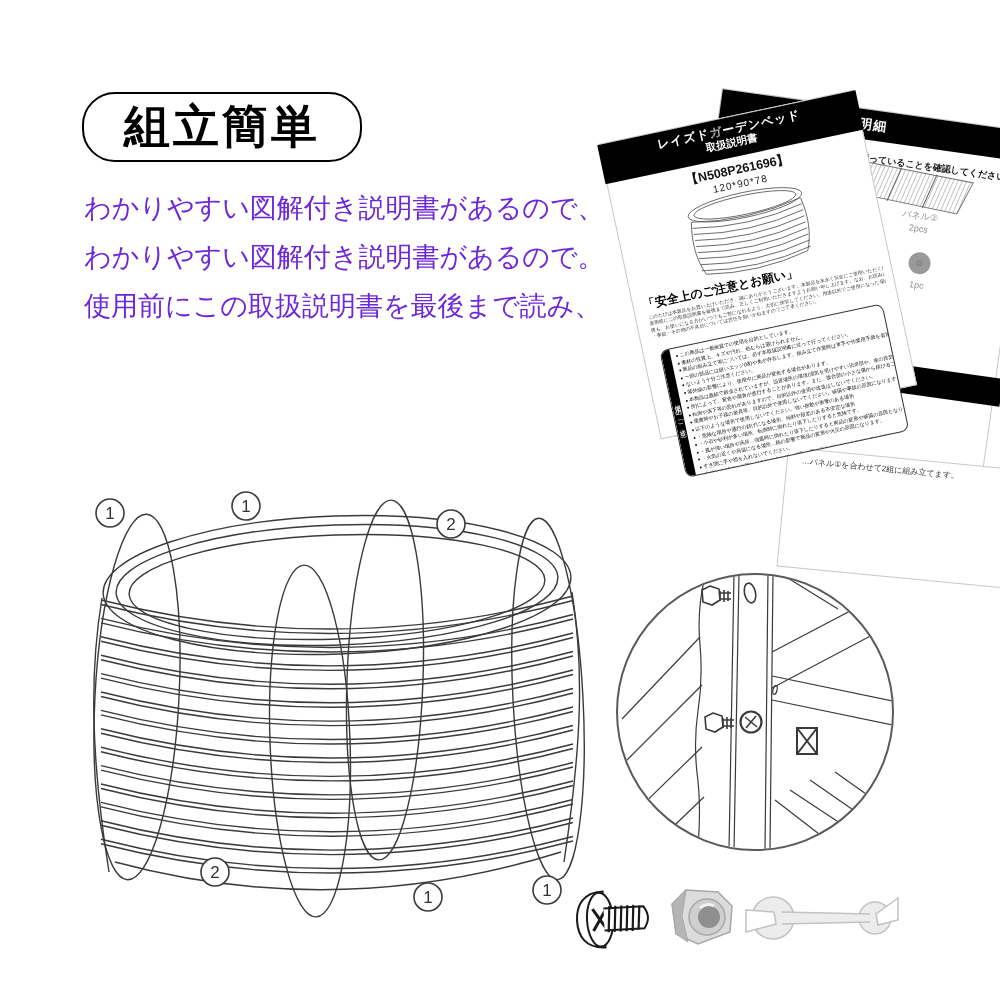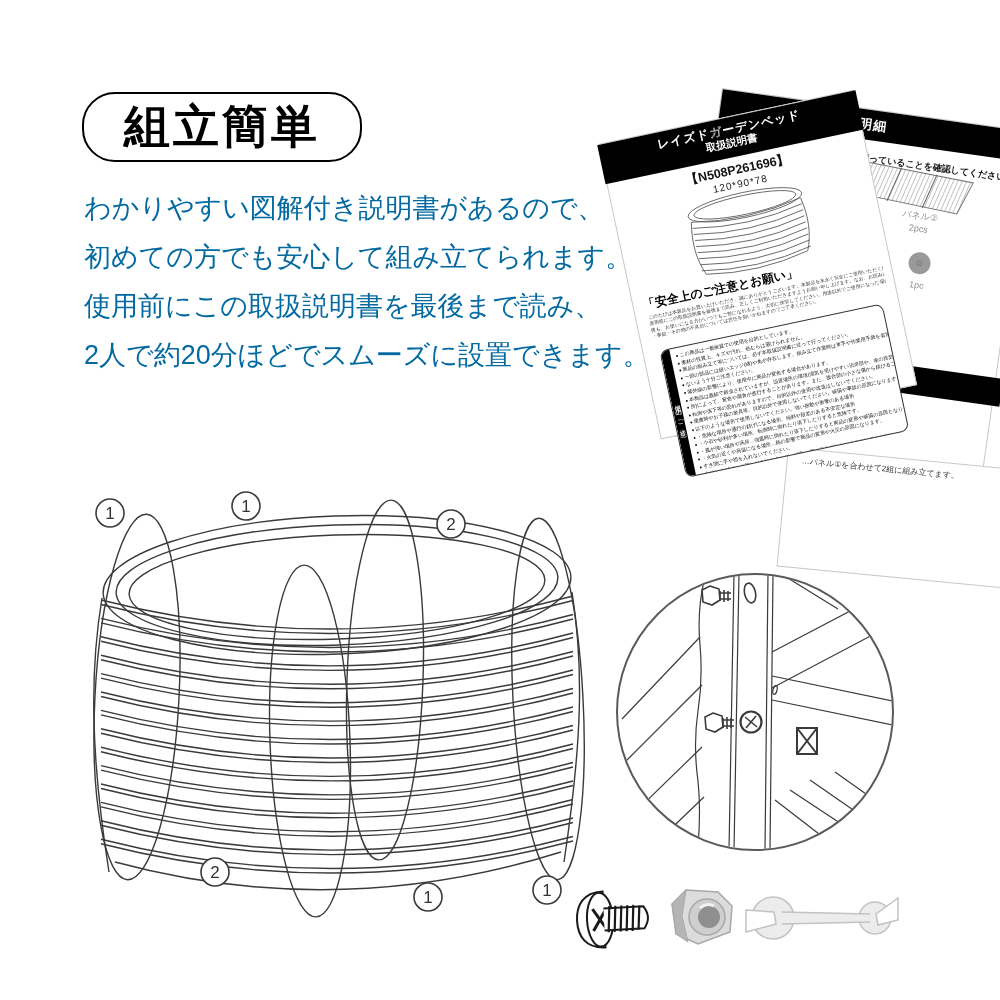--- a/index.html
+++ b/index.html
@@ -4,21 +4,21 @@
 <style>
   html,body{margin:0;padding:0;background:#fff;}
   #canvas{position:relative;width:1000px;height:1000px;overflow:hidden;background:#fff;
           font-family:"Liberation Sans","DejaVu Sans",sans-serif;color:#222;padding-left:36px;}
   
   .badge{position:absolute;left:82px;top:92px;width:276px;height:66px;border:2.5px solid #000;
          border-radius:33px;display:flex;align-items:center;justify-content:center;background:#fff;}
   .badge span{font-size:46px;font-weight:800;letter-spacing:3px;color:#000;}
   
   .intro{position:absolute;left:84px;top:184px;}
-  .intro-line{font-size:27px;line-height:49px;color:#0369a1;font-weight:500;white-space:nowrap;}
+  .intro-line{font-size:27px;line-height:49px;color:#6d28d9;font-weight:500;white-space:nowrap;}
   
   .page{position:absolute;background:#fff;border:1px solid #c8c8c8;transform-origin:top left;}
   .page-b{left:722px;top:88px;width:310px;height:350px;transform:rotate(8deg);z-index:1;}
   .pb-header{height:30px;background:#000;color:#fff;font-size:13px;font-weight:bold;
              line-height:30px;padding-left:112px;letter-spacing:1px;}
   .pb-check{margin-top:12px;padding-left:100px;font-size:9px;font-weight:bold;color:#111;white-space:nowrap;}
   .pb-panel{position:absolute;left:142px;top:50px;}
   .pb-panel-label{position:absolute;left:168px;top:92px;width:90px;text-align:center;
                   font-size:9px;color:#8f8f8f;line-height:13px;}
   .pb-nut{position:absolute;left:208px;top:134px;width:22px;height:22px;border-radius:50%;
@@ -62,23 +62,22 @@
 
 <div id="canvas">
 
   <div class="badge">
     <span>組立簡単</span>
   </div>
 
   <div class="intro">
 
   <div class="intro-line">わかりやすい図解付き説明書があるので、</div>
-      <div class="intro-line">初めての方でも安心して組み立てられます。</div>
+      <div class="intro-line">わかりやすい図解付き説明書があるので。</div>
       <div class="intro-line">使用前にこの取扱説明書を最後まで読み、</div>
-      <div class="intro-line">2人で約20分ほどでスムーズに設置できます。</div>
     </div>
 
   <div class="page page-b">
     <div class="pb-header">部品明細</div>
     <div class="pb-check">部品が全て揃っていることを確認してください。</div>
     <svg class="pb-panel" width="122" height="44" viewBox="0 0 122 44">
       <defs>
           <clipPath id="panclip">
             <polygon points="11,2 119,8 107,41 1,34"></polygon>
           </clipPath>

